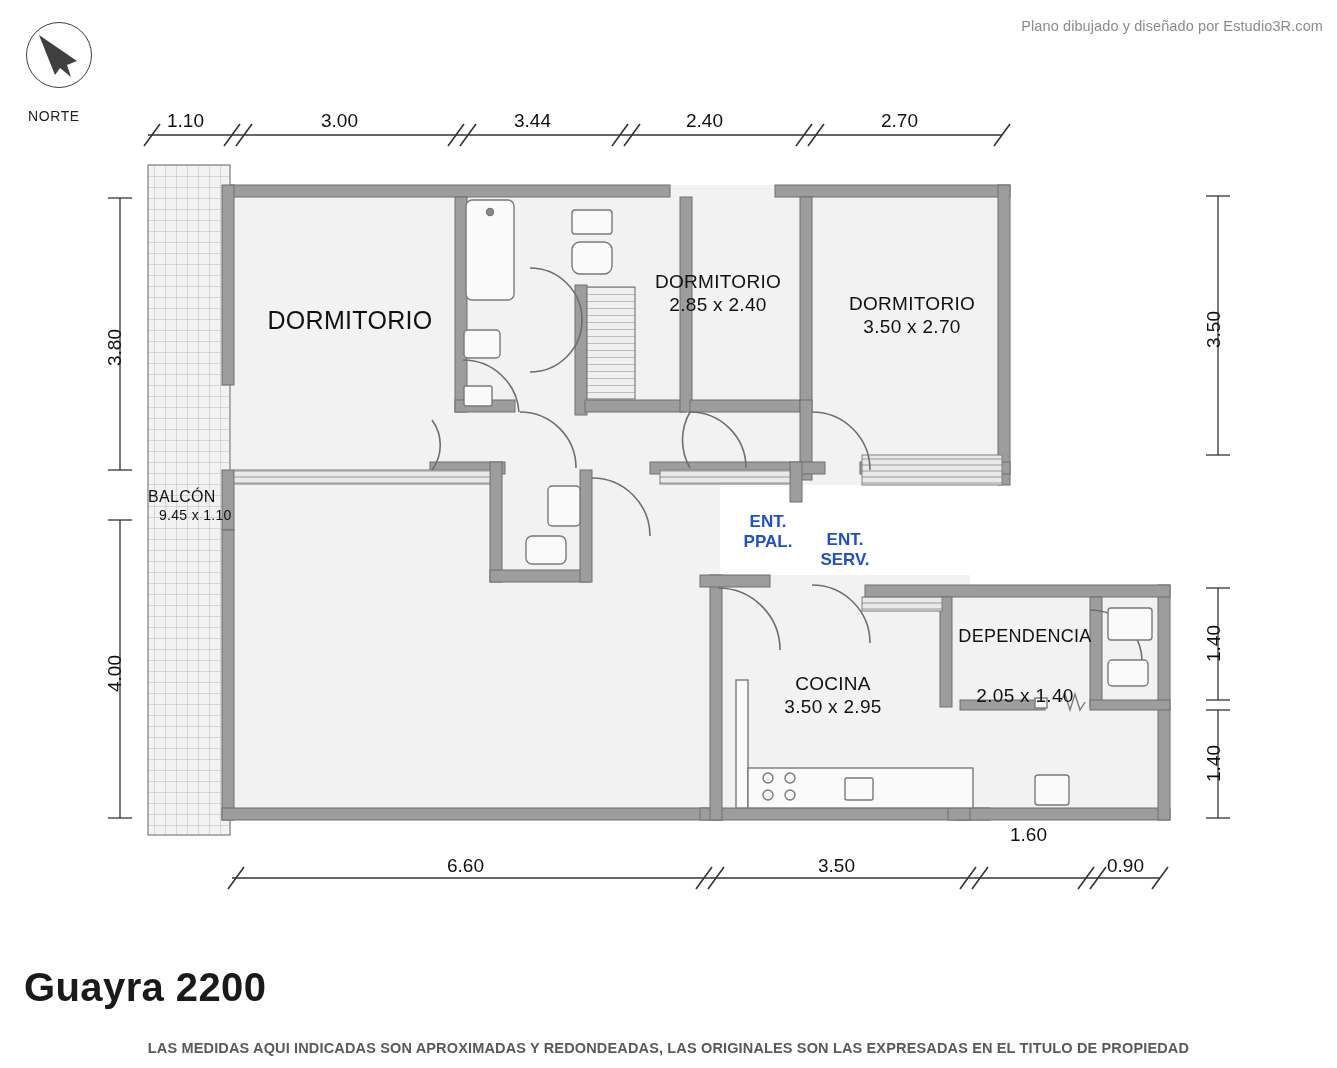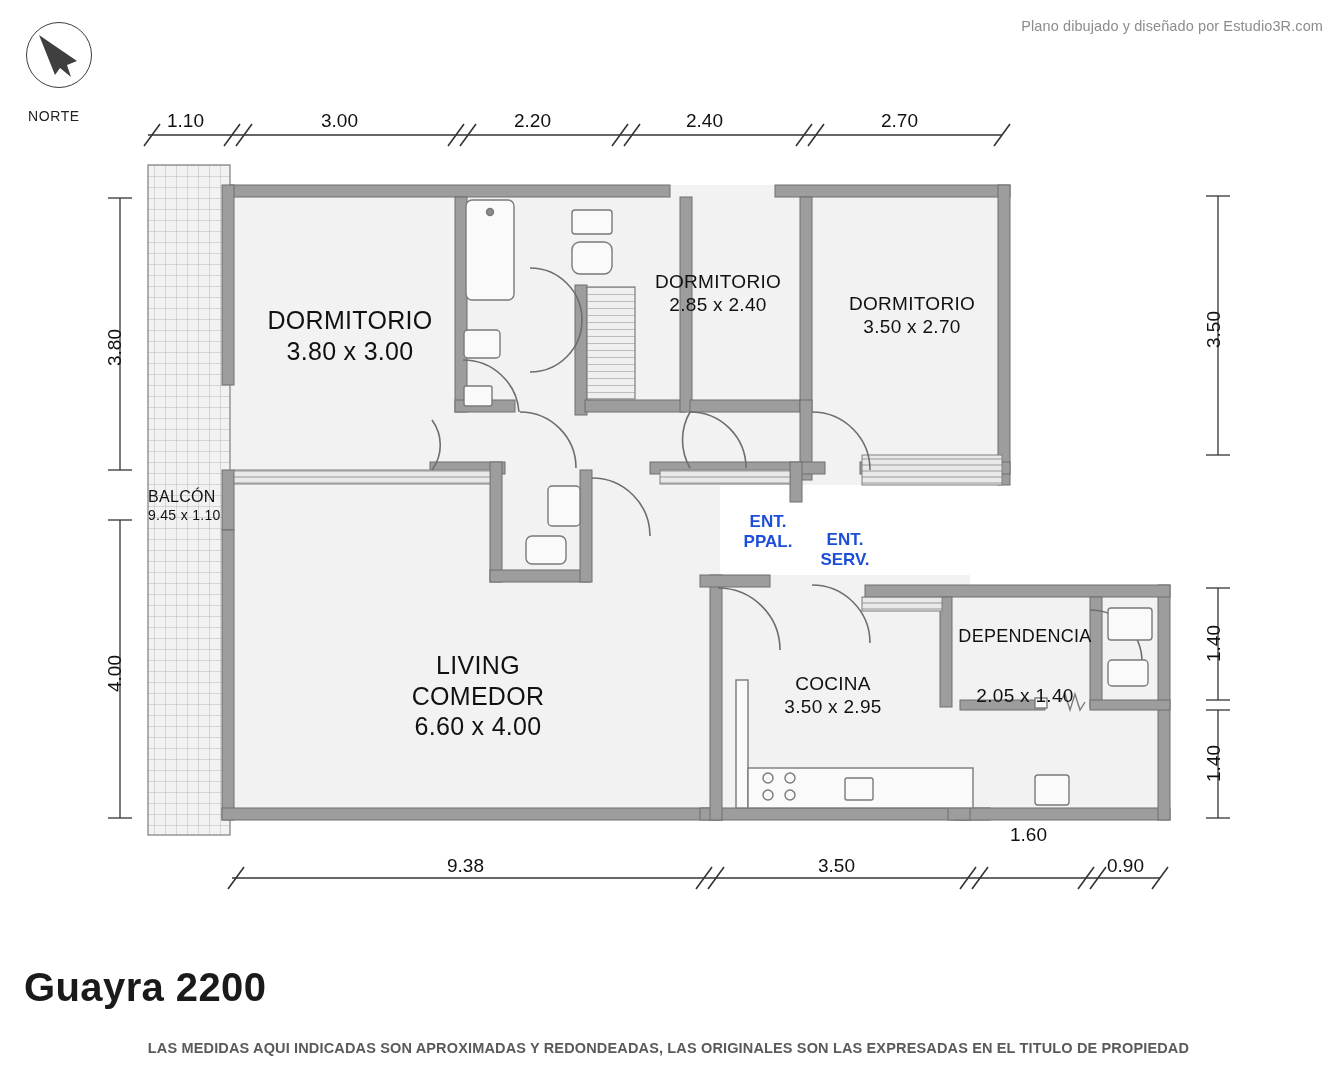--- a/index.html
+++ b/index.html
@@ -261,71 +261,65 @@
       <line x1="1206" y1="588" x2="1230" y2="588"></line>
       <line x1="1206" y1="700" x2="1230" y2="700"></line>
       <line x1="1218" y1="710" x2="1218" y2="818"></line>
       <line x1="1206" y1="710" x2="1230" y2="710"></line>
       <line x1="1206" y1="818" x2="1230" y2="818"></line>
     </g>
   </svg>
 
   <div class="room big" style="left:250px;top:305px;width:200px;">
     <div class="nm">DORMITORIO</div>
-    <div class="dm">3.80 x 3.00</div>
   </div>
 
   <div class="room med" style="left:618px;top:270px;width:200px;">
     <div class="nm">DORMITORIO</div>
     <div class="dm">2.85 x 2.40</div>
   </div>
 
   <div class="room med" style="left:812px;top:292px;width:200px;">
     <div class="nm">DORMITORIO</div>
     <div class="dm">3.50 x 2.70</div>
   </div>
 
-  <div class="room big" style="left:378px;top:650px;width:200px;">
-    <div class="nm">LIVING</div>
-    <div class="nm">COMEDOR</div>
-    <div class="dm">6.60 x 4.00</div>
-  </div>
 
   <div class="room med" style="left:733px;top:672px;width:200px;">
     <div class="nm">COCINA</div>
     <div class="dm">3.50 x 2.95</div>
   </div>
 
   <div class="room small" style="left:930px;top:626px;width:190px;">
     <div class="nm" style="font-size:18px;">DEPENDENCIA</div>
     <div class="dm" style="font-size:19px;">2.05 x 1.40</div>
   </div>
 
 
   <div class="room" style="left:148px;top:487px;width:150px;text-align:left;">
     <div class="nm" style="font-size:16px;">BALCÓN</div>
-    <div class="dm" style="font-size:14px;">9.45 x 1.10</div>
+    <div class="dm" style="font-size:14px;padding-left:11px;">9.45 x 1.10</div>
   </div>
 
   <div class="ent" style="left:723px;top:512px;width:90px;">
     <div>ENT.</div>
     <div>PPAL.</div>
   </div>
   <div class="ent" style="left:800px;top:530px;width:90px;">
     <div>ENT.</div>
     <div>SERV.</div>
   </div>
 
   <div class="dim" style="left:167px;top:110px;">1.10</div>
   <div class="dim" style="left:321px;top:110px;">3.00</div>
-  <div class="dim" style="left:514px;top:110px;">2.20</div>
+  <div class="dim" style="left:514px;top:110px;">3.44</div>
   <div class="dim" style="left:686px;top:110px;">2.40</div>
   <div class="dim" style="left:881px;top:110px;">2.70</div>
 
-  <div class="dim" style="left:447px;top:855px;">9.38</div>
+  <div class="dim" style="left:447px;top:855px;">6.60</div>
   <div class="dim" style="left:818px;top:855px;">3.50</div>
   <div class="dim" style="left:1010px;top:824px;">1.60</div>
   <div class="dim" style="left:1107px;top:855px;">0.90</div>
 
   <div class="dim v" style="left:104px;top:366px;transform:rotate(-90deg);">3.80</div>
   <div class="dim v" style="left:104px;top:692px;transform:rotate(-90deg);">4.00</div>
 
   <div class="dim v" style="left:1203px;top:348px;transform:rotate(-90deg);">3.50</div>
   <div class="dim v" style="left:1203px;top:662px;transform:rotate(-90deg);">1.40</div>
   <div class="dim v" style="left:1203px;top:782px;transform:rotate(-90deg);">1.40</div>

